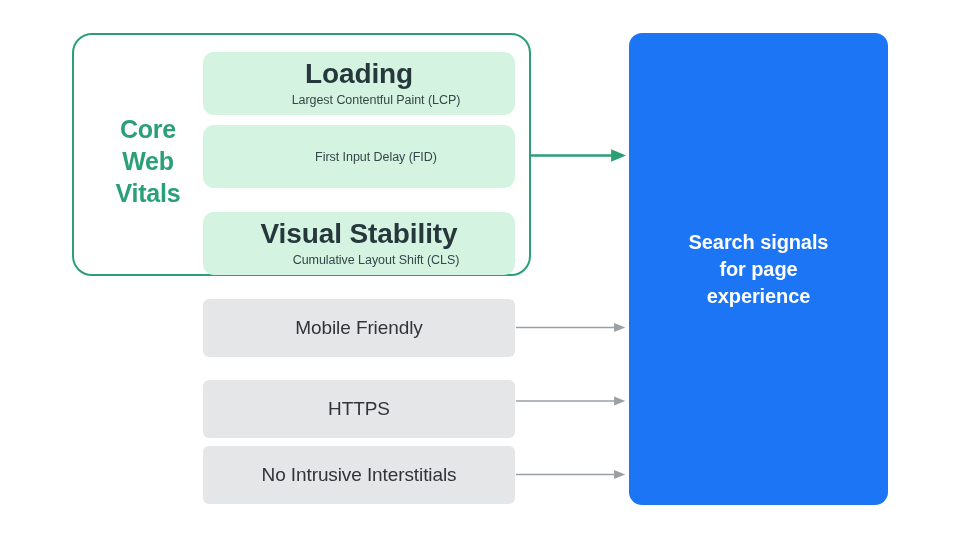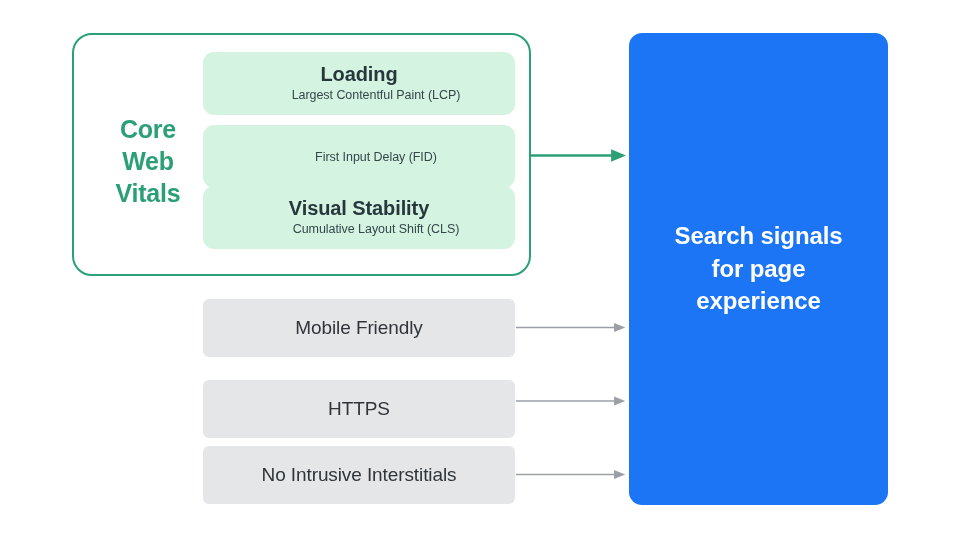--- a/index.html
+++ b/index.html
@@ -55,25 +55,25 @@
     background: #d4f3e1;
     border-radius: 11px;
     box-sizing: border-box;
     display: flex;
     flex-direction: column;
     align-items: center;
     justify-content: center;
   }
   .metric-card.m0 { top: 52px; }
   .metric-card.m1 { top: 125px; }
-  .metric-card.m2 { top: 186px; }
+  .metric-card.m2 { top: 212px; }
 
   .metric-title {
     color: #27383c;
-    font-size: 20px;
+    font-size: 28px;
     font-weight: bold;
     line-height: 1.1;
     letter-spacing: -0.1px;
   }
   .metric-sub {
     color: #35474b;
     font-size: 12.5px;
     font-weight: normal;
     line-height: 1.25;
     margin-top: 3px;
@@ -113,21 +113,21 @@
     width: 259px;
     height: 472px;
     background: #1b75f5;
     border-radius: 13px;
     display: flex;
     align-items: center;
     justify-content: center;
   }
   .outcome-text {
     color: #ffffff;
-    font-size: 24px;
+    font-size: 20px;
     font-weight: bold;
     line-height: 1.35;
     text-align: center;
     letter-spacing: -0.1px;
     white-space: pre-line;
     padding: 0 16px;
   }
 
   
   .arrow-layer {

